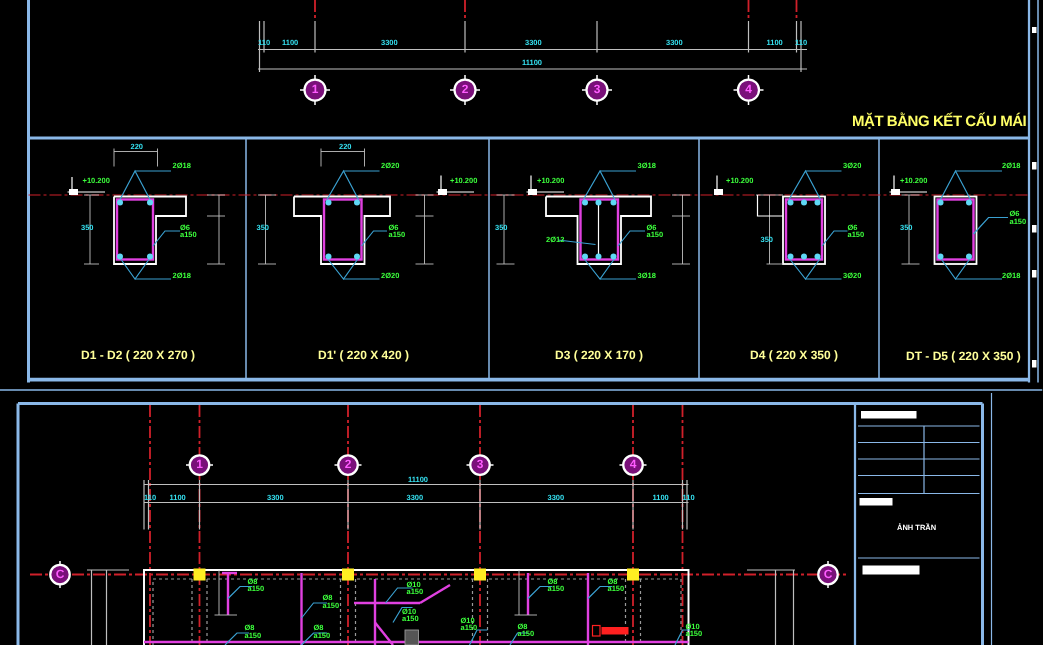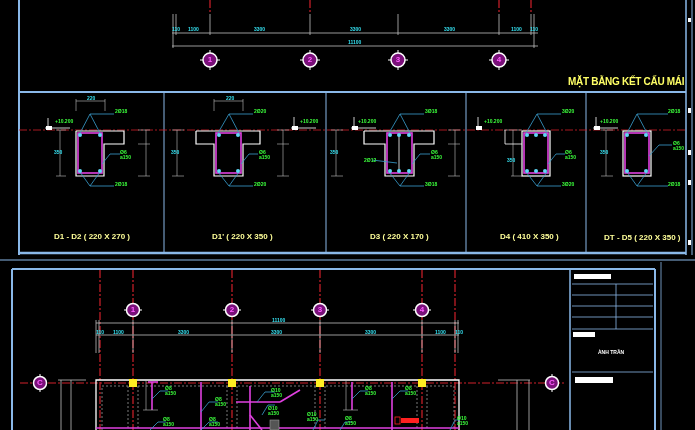--- a/index.html
+++ b/index.html
@@ -358,23 +358,23 @@
 <div class="lbl dim" style="left:172px;top:27px;">110</div>
 <div class="lbl dim" style="left:188px;top:27px;">1100</div>
 <div class="lbl dim" style="left:254px;top:27px;">3300</div>
 <div class="lbl dim" style="left:350px;top:27px;">3300</div>
 <div class="lbl dim" style="left:444px;top:27px;">3300</div>
 <div class="lbl dim" style="left:511px;top:27px;">1100</div>
 <div class="lbl dim" style="left:530px;top:27px;">110</div>
 <div class="lbl dim" style="left:348px;top:40px;">11100</div>
 
 <div class="lbl sec-title" style="left:54px;top:233px;">D1 - D2  ( 220 X 270 )</div>
-<div class="lbl sec-title" style="left:212px;top:233px;">D1' ( 220 X 350 )</div>
+<div class="lbl sec-title" style="left:212px;top:233px;">D1' ( 220 X 420 )</div>
 <div class="lbl sec-title" style="left:370px;top:233px;">D3  ( 220 X 170 )</div>
-<div class="lbl sec-title" style="left:500px;top:233px;">D4  ( 410 X 350 )</div>
+<div class="lbl sec-title" style="left:500px;top:233px;">D4  ( 220 X 350 )</div>
 <div class="lbl sec-title" style="left:604px;top:234px;">DT - D5  ( 220 X 350 )</div>
 
 <div class="lbl note" style="left:115px;top:109px;">2Ø18</div>
 <div class="lbl note" style="left:115px;top:182px;">2Ø18</div>
 <div class="lbl note" style="left:120px;top:150px;width:14px;white-space:normal;">Ø6 a150</div>
 <div class="lbl note" style="left:55px;top:119px;">+10.200</div>
 <div class="lbl dim" style="left:87px;top:96px;">220</div>
 <div class="lbl dim" style="left:54px;top:150px;">350</div>
 
 <div class="lbl note" style="left:254px;top:109px;">2Ø20</div>

